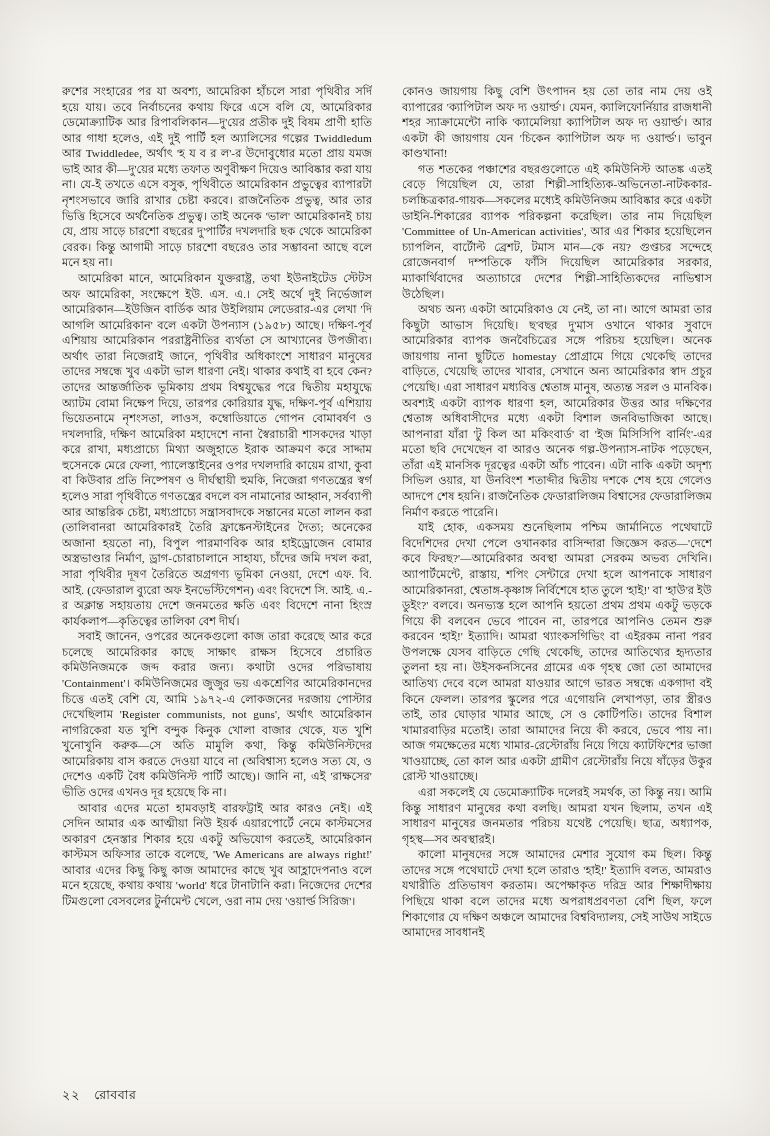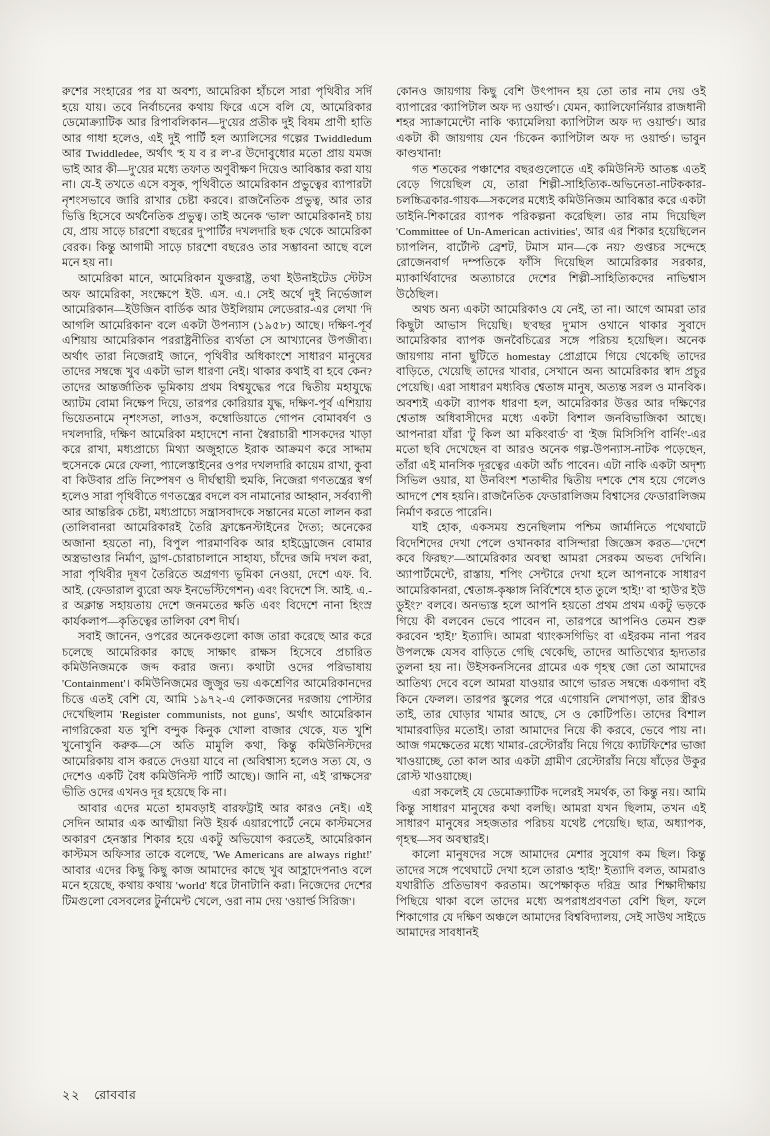--- a/index.html
+++ b/index.html
@@ -17,21 +17,21 @@
     box-shadow: inset 0 0 60px rgba(120,115,100,0.18);
     overflow: hidden;
   }
   .columns {
     position: absolute;
     left: 62px;
     top: 84px;
     width: 650px;
     height: 980px;
     display: flex;
-    gap: 24px;
+    gap: 30px;
     overflow: hidden;
   }
   .column {
     width: 310px;
     height: 100%;
     overflow: hidden;
     text-align: justify;
     color: #22201c;
     font-size: 11.3px;
     line-height: 1.38;
@@ -67,21 +67,21 @@
         <p class="para">রুশের সংহারের পর যা অবশ্য, আমেরিকা হাঁচলে সারা পৃথিবীর সর্দি হয়ে যায়। তবে নির্বাচনের কথায় ফিরে এসে বলি যে, আমেরিকার ডেমোক্র্যাটিক আর রিপাবলিকান—দু'য়ের প্রতীক দুই বিষম প্রাণী হাতি আর গাধা হলেও, এই দুই পার্টি হল অ্যালিসের গল্পের Twiddledum আর Twiddledee, অর্থাৎ 'হ য ব র ল'-র উদোবুধোর মতো প্রায় যমজ ভাই আর কী—দু'য়ের মধ্যে তফাত অণুবীক্ষণ দিয়েও আবিষ্কার করা যায় না। যে-ই তখতে এসে বসুক, পৃথিবীতে আমেরিকান প্রভুত্বের ব্যাপারটা নৃশংসভাবে জারি রাখার চেষ্টা করবে। রাজনৈতিক প্রভুত্ব, আর তার ভিত্তি হিসেবে অর্থনৈতিক প্রভুত্ব। তাই অনেক 'ভাল' আমেরিকানই চায় যে, প্রায় সাড়ে চারশো বছরের দু'পার্টির দখলদারি ছক থেকে আমেরিকা বেরক। কিন্তু আগামী সাড়ে চারশো বছরেও তার সম্ভাবনা আছে বলে মনে হয় না।</p>
         <p class="para">আমেরিকা মানে, আমেরিকান যুক্তরাষ্ট্র, তথা ইউনাইটেড স্টেটস অফ আমেরিকা, সংক্ষেপে ইউ. এস. এ.। সেই অর্থে দুই নির্ভেজাল আমেরিকান—ইউজিন বার্ডিক আর উইলিয়াম লেডেরার-এর লেখা 'দি আগলি আমেরিকান' বলে একটা উপন্যাস (১৯৫৮) আছে। দক্ষিণ-পূর্ব এশিয়ায় আমেরিকান পররাষ্ট্রনীতির ব্যর্থতা সে আখ্যানের উপজীব্য। অর্থাৎ তারা নিজেরাই জানে, পৃথিবীর অধিকাংশে সাধারণ মানুষের তাদের সম্বন্ধে খুব একটা ভাল ধারণা নেই। থাকার কথাই বা হবে কেন? তাদের আন্তর্জাতিক ভূমিকায় প্রথম বিশ্বযুদ্ধের পরে দ্বিতীয় মহাযুদ্ধে অ্যাটম বোমা নিক্ষেপ দিয়ে, তারপর কোরিয়ার যুদ্ধ, দক্ষিণ-পূর্ব এশিয়ায় ভিয়েতনামে নৃশংসতা, লাওস, কম্বোডিয়াতে গোপন বোমাবর্ষণ ও দখলদারি, দক্ষিণ আমেরিকা মহাদেশে নানা স্বৈরাচারী শাসকদের খাড়া করে রাখা, মধ্যপ্রাচ্যে মিথ্যা অজুহাতে ইরাক আক্রমণ করে সাদ্দাম হুসেনকে মেরে ফেলা, প্যালেস্তাইনের ওপর দখলদারি কায়েম রাখা, কুবা বা কিউবার প্রতি নিষ্পেষণ ও দীর্ঘস্থায়ী হুমকি, নিজেরা গণতন্ত্রের স্বর্গ হলেও সারা পৃথিবীতে গণতন্ত্রের বদলে বস নামানোর আহ্বান, সর্বব্যাপী আর আন্তরিক চেষ্টা, মধ্যপ্রাচ্যে সন্ত্রাসবাদকে সন্তানের মতো লালন করা (তালিবানরা আমেরিকারই তৈরি ফ্রাঙ্কেনস্টাইনের দৈত্য; অনেকের অজানা হয়তো না), বিপুল পারমাণবিক আর হাইড্রোজেন বোমার অস্ত্রভাণ্ডার নির্মাণ, ড্রাগ-চোরাচালানে সাহায্য, চাঁদের জমি দখল করা, সারা পৃথিবীর দূষণ তৈরিতে অগ্রগণ্য ভূমিকা নেওয়া, দেশে এফ. বি. আই. (ফেডারাল ব্যুরো অফ ইনভেস্টিগেশন) এবং বিদেশে সি. আই. এ.-র অক্লান্ত সহায়তায় দেশে জনমতের ক্ষতি এবং বিদেশে নানা হিংস্র কার্যকলাপ—কৃতিত্বের তালিকা বেশ দীর্ঘ।</p>
         <p class="para">সবাই জানেন, ওপরের অনেকগুলো কাজ তারা করেছে আর করে চলেছে আমেরিকার কাছে সাক্ষাৎ রাক্ষস হিসেবে প্রচারিত কমিউনিজমকে জব্দ করার জন্য। কথাটা ওদের পরিভাষায় 'Containment'। কমিউনিজমের জুজুর ভয় একশ্রেণির আমেরিকানদের চিত্তে এতই বেশি যে, আমি ১৯৭২-এ লোকজনের দরজায় পোস্টার দেখেছিলাম 'Register communists, not guns', অর্থাৎ আমেরিকান নাগরিকেরা যত খুশি বন্দুক কিনুক খোলা বাজার থেকে, যত খুশি খুনোখুনি করুক—সে অতি মামুলি কথা, কিন্তু কমিউনিস্টদের আমেরিকায় বাস করতে দেওয়া যাবে না (অবিশ্বাস্য হলেও সত্য যে, ও দেশেও একটি বৈধ কমিউনিস্ট পার্টি আছে)। জানি না, এই 'রাক্ষসের' ভীতি ওদের এখনও দূর হয়েছে কি না।</p>
         <p class="para">আবার এদের মতো হামবড়াই বারফট্টাই আর কারও নেই। এই সেদিন আমার এক আত্মীয়া নিউ ইয়র্ক এয়ারপোর্টে নেমে কাস্টমসের অকারণ হেনস্তার শিকার হয়ে একটু অভিযোগ করতেই, আমেরিকান কাস্টমস অফিসার তাকে বলেছে, 'We Americans are always right!' আবার এদের কিছু কিছু কাজ আমাদের কাছে খুব আহ্লাদেপনাও বলে মনে হয়েছে, কথায় কথায় 'world' ধরে টানাটানি করা। নিজেদের দেশের টিমগুলো বেসবলের টুর্নামেন্ট খেলে, ওরা নাম দেয় 'ওয়ার্ল্ড সিরিজ'।</p>
       </div>
     <div class="column">
         <p class="para">কোনও জায়গায় কিছু বেশি উৎপাদন হয় তো তার নাম দেয় ওই ব্যাপারের 'ক্যাপিটাল অফ দ্য ওয়ার্ল্ড'। যেমন, ক্যালিফোর্নিয়ার রাজধানী শহর স্যাক্রামেন্টো নাকি 'ক্যামেলিয়া ক্যাপিটাল অফ দ্য ওয়ার্ল্ড'। আর একটা কী জায়গায় যেন 'চিকেন ক্যাপিটাল অফ দ্য ওয়ার্ল্ড'। ভাবুন কাণ্ডখানা!</p>
         <p class="para">গত শতকের পঞ্চাশের বছরগুলোতে এই কমিউনিস্ট আতঙ্ক এতই বেড়ে গিয়েছিল যে, তারা শিল্পী-সাহিত্যিক-অভিনেতা-নাটককার-চলচ্চিত্রকার-গায়ক—সকলের মধ্যেই কমিউনিজম আবিষ্কার করে একটা ডাইনি-শিকারের ব্যাপক পরিকল্পনা করেছিল। তার নাম দিয়েছিল 'Committee of Un-American activities', আর এর শিকার হয়েছিলেন চ্যাপলিন, বার্টোল্ট ব্রেশট, টমাস মান—কে নয়? গুপ্তচর সন্দেহে রোজেনবার্গ দম্পতিকে ফাঁসি দিয়েছিল আমেরিকার সরকার, ম্যাকার্থিবাদের অত্যাচারে দেশের শিল্পী-সাহিত্যিকদের নাভিশ্বাস উঠেছিল।</p>
         <p class="para">অথচ অন্য একটা আমেরিকাও যে নেই, তা না। আগে আমরা তার কিছুটা আভাস দিয়েছি। ছ'বছর দু'মাস ওখানে থাকার সুবাদে আমেরিকার ব্যাপক জনবৈচিত্রের সঙ্গে পরিচয় হয়েছিল। অনেক জায়গায় নানা ছুটিতে homestay প্রোগ্রামে গিয়ে থেকেছি তাদের বাড়িতে, খেয়েছি তাদের খাবার, সেখানে অন্য আমেরিকার স্বাদ প্রচুর পেয়েছি। এরা সাধারণ মধ্যবিত্ত শ্বেতাঙ্গ মানুষ, অত্যন্ত সরল ও মানবিক। অবশ্যই একটা ব্যাপক ধারণা হল, আমেরিকার উত্তর আর দক্ষিণের শ্বেতাঙ্গ অধিবাসীদের মধ্যে একটা বিশাল জনবিভাজিকা আছে। আপনারা যাঁরা 'টু কিল আ মকিংবার্ড' বা 'ইজ মিসিসিপি বার্নিং'-এর মতো ছবি দেখেছেন বা আরও অনেক গল্প-উপন্যাস-নাটক পড়েছেন, তাঁরা এই মানসিক দূরত্বের একটা আঁচ পাবেন। এটা নাকি একটা অদৃশ্য সিভিল ওয়ার, যা উনবিংশ শতাব্দীর দ্বিতীয় দশকে শেষ হয়ে গেলেও আদপে শেষ হয়নি। রাজনৈতিক ফেডারালিজম বিশ্বাসের ফেডারালিজম নির্মাণ করতে পারেনি।</p>
         <p class="para">যাই হোক, একসময় শুনেছিলাম পশ্চিম জার্মানিতে পথেঘাটে বিদেশিদের দেখা পেলে ওখানকার বাসিন্দারা জিজ্ঞেস করত—'দেশে কবে ফিরছ?'—আমেরিকার অবস্থা আমরা সেরকম অভব্য দেখিনি। অ্যাপার্টমেন্টে, রাস্তায়, শপিং সেন্টারে দেখা হলে আপনাকে সাধারণ আমেরিকানরা, শ্বেতাঙ্গ-কৃষ্ণাঙ্গ নির্বিশেষে হাত তুলে 'হাই!' বা 'হাউ'র ইউ ডুইং?' বলবে। অনভ্যস্ত হলে আপনি হয়তো প্রথম প্রথম একটু ভড়কে গিয়ে কী বলবেন ভেবে পাবেন না, তারপরে আপনিও তেমন শুরু করবেন 'হাই!' ইত্যাদি। আমরা থ্যাংকসগিভিং বা এইরকম নানা পরব উপলক্ষে যেসব বাড়িতে গেছি থেকেছি, তাদের আতিথ্যের হৃদ্যতার তুলনা হয় না। উইসকনসিনের গ্রামের এক গৃহস্থ জো তো আমাদের আতিথ্য দেবে বলে আমরা যাওয়ার আগে ভারত সম্বন্ধে একগাদা বই কিনে ফেলল। তারপর স্কুলের পরে এগোয়নি লেখাপড়া, তার স্ত্রীরও তাই, তার ঘোড়ার খামার আছে, সে ও কোটিপতি। তাদের বিশাল খামারবাড়ির মতোই। তারা আমাদের নিয়ে কী করবে, ভেবে পায় না। আজ গমক্ষেতের মধ্যে খামার-রেস্টোরাঁয় নিয়ে গিয়ে ক্যাটফিশের ভাজা খাওয়াচ্ছে, তো কাল আর একটা গ্রামীণ রেস্টোরাঁয় নিয়ে ষাঁড়ের উকুর রোস্ট খাওয়াচ্ছে।</p>
-        <p class="para">এরা সকলেই যে ডেমোক্র্যাটিক দলেরই সমর্থক, তা কিন্তু নয়। আমি কিন্তু সাধারণ মানুষের কথা বলছি। আমরা যখন ছিলাম, তখন এই সাধারণ মানুষের সহজতার পরিচয় যথেষ্ট পেয়েছি। ছাত্র, অধ্যাপক, গৃহস্থ—সব অবস্থারই।</p>
+        <p class="para">এরা সকলেই যে ডেমোক্র্যাটিক দলেরই সমর্থক, তা কিন্তু নয়। আমি কিন্তু সাধারণ মানুষের কথা বলছি। আমরা যখন ছিলাম, তখন এই সাধারণ মানুষের জনমতার পরিচয় যথেষ্ট পেয়েছি। ছাত্র, অধ্যাপক, গৃহস্থ—সব অবস্থারই।</p>
         <p class="para">কালো মানুষদের সঙ্গে আমাদের মেশার সুযোগ কম ছিল। কিন্তু তাদের সঙ্গে পথেঘাটে দেখা হলে তারাও 'হাই!' ইত্যাদি বলত, আমরাও যথারীতি প্রতিভাষণ করতাম। অপেক্ষাকৃত দরিদ্র আর শিক্ষাদীক্ষায় পিছিয়ে থাকা বলে তাদের মধ্যে অপরাধপ্রবণতা বেশি ছিল, ফলে শিকাগোর যে দক্ষিণ অঞ্চলে আমাদের বিশ্ববিদ্যালয়, সেই সাউথ সাইডে আমাদের সাবধানই</p>
       </div>
   </div>
 
   <div class="footer">
     <span class="page-number">২২</span>
     <span class="magazine">রোববার</span>
   </div>
 
 </div>

